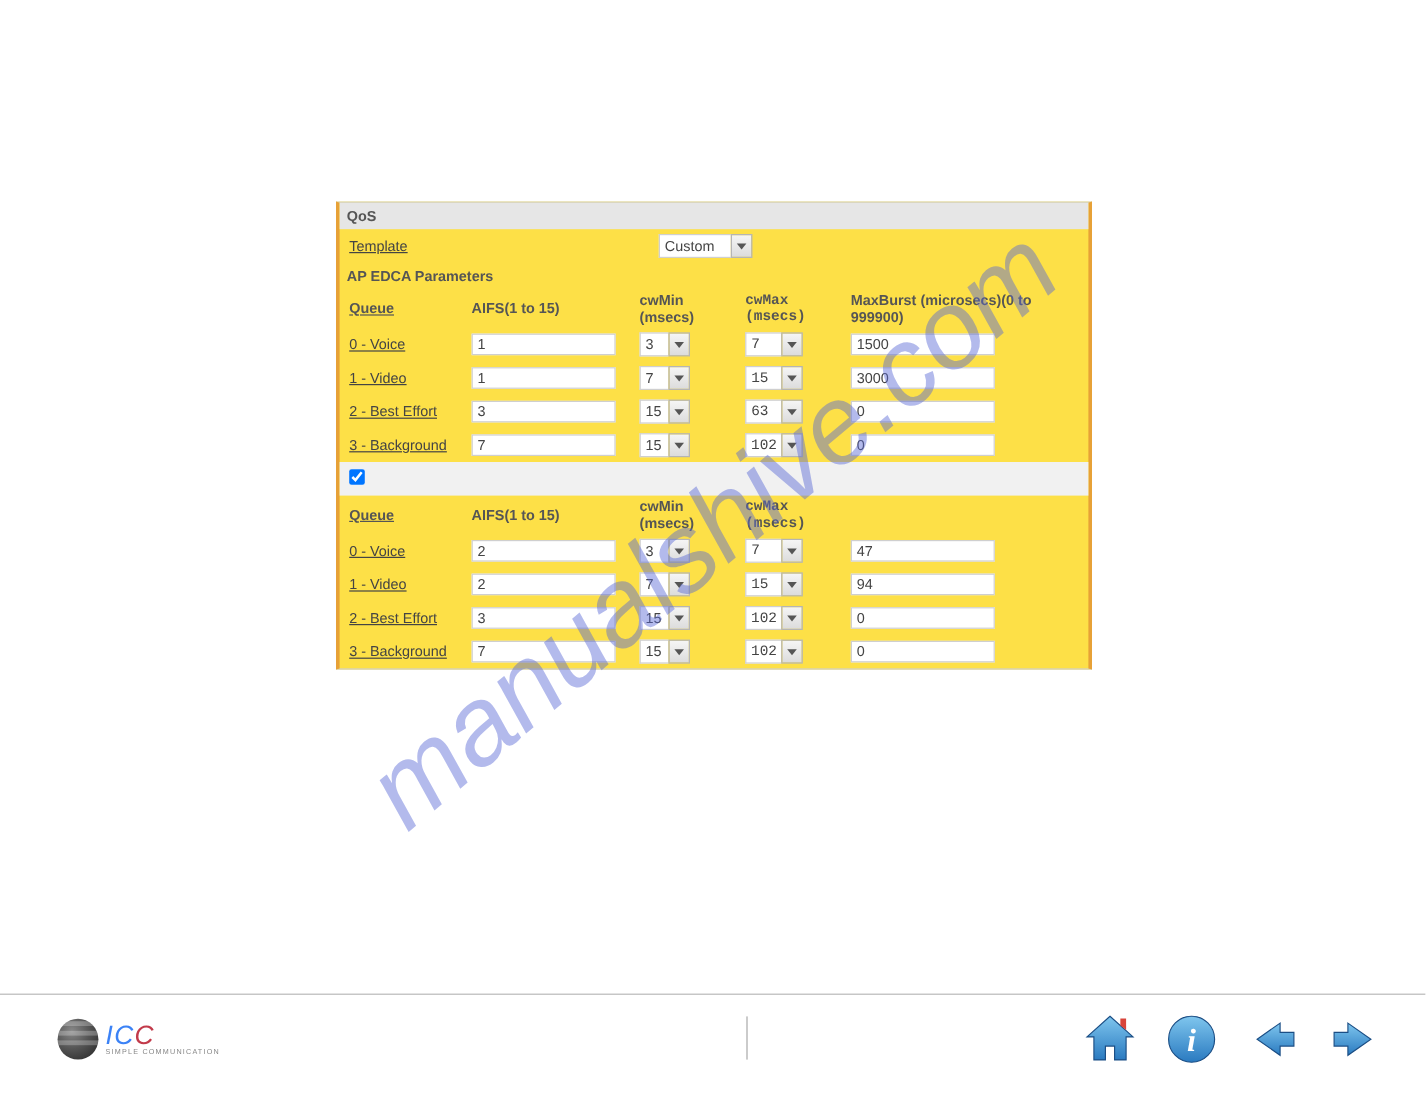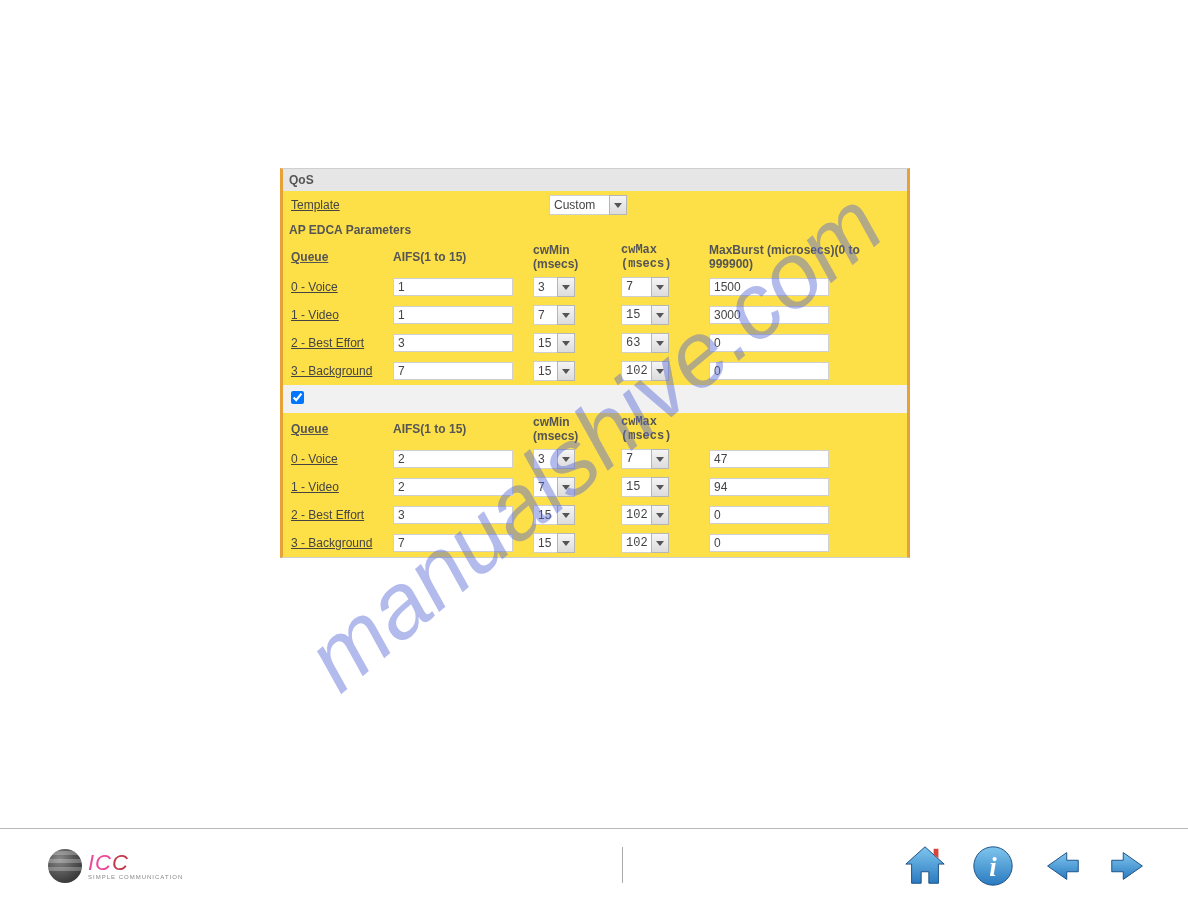--- a/index.html
+++ b/index.html
@@ -151,21 +151,21 @@
     box-shadow: 0 8px 0 #fff, 0 -8px 0 #fff;
   }
   .logo-text {
     font-family: Impact, "Arial Black", sans-serif;
     font-size: 22px;
     font-style: italic;
     letter-spacing: 1px;
     margin-left: 6px;
     line-height: 1;
   }
-  .logo-text .b { color: #ec4899; }
+  .logo-text .b { color: #3b82f6; }
   .logo-text .r { color: #c23a4a; }
   .logo-sub {
     font-size: 6px;
     letter-spacing: 1px;
     color: #888;
     display:block;
     text-align:center;
     font-style: normal;
   }
 

